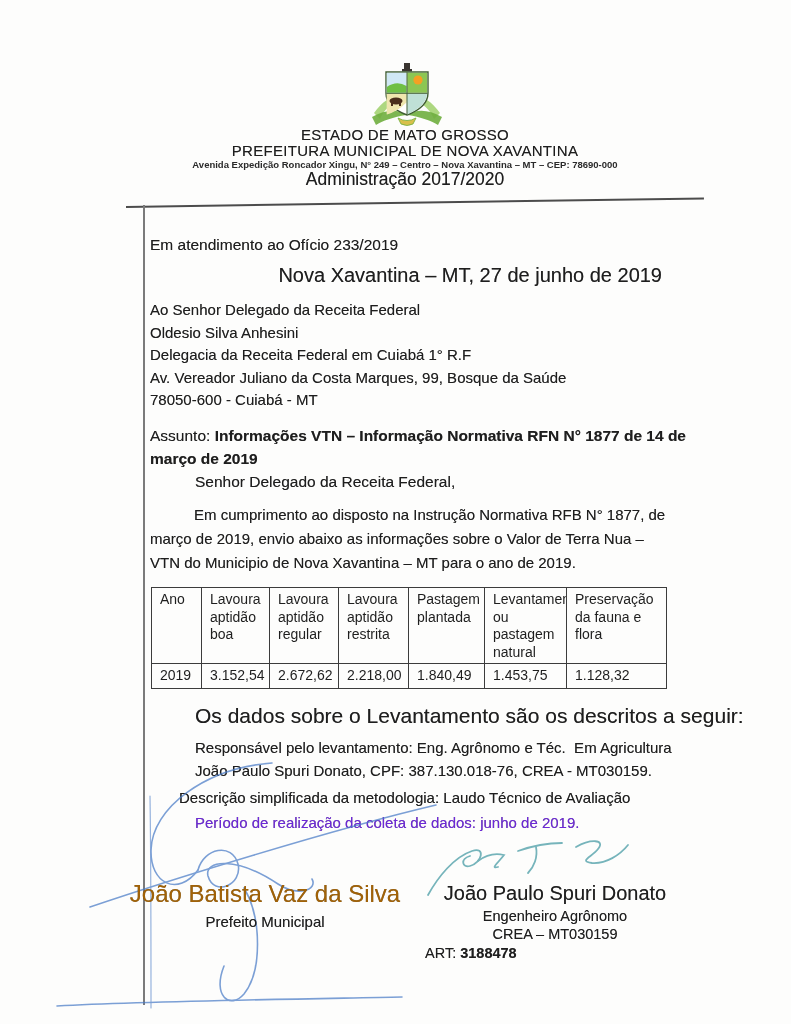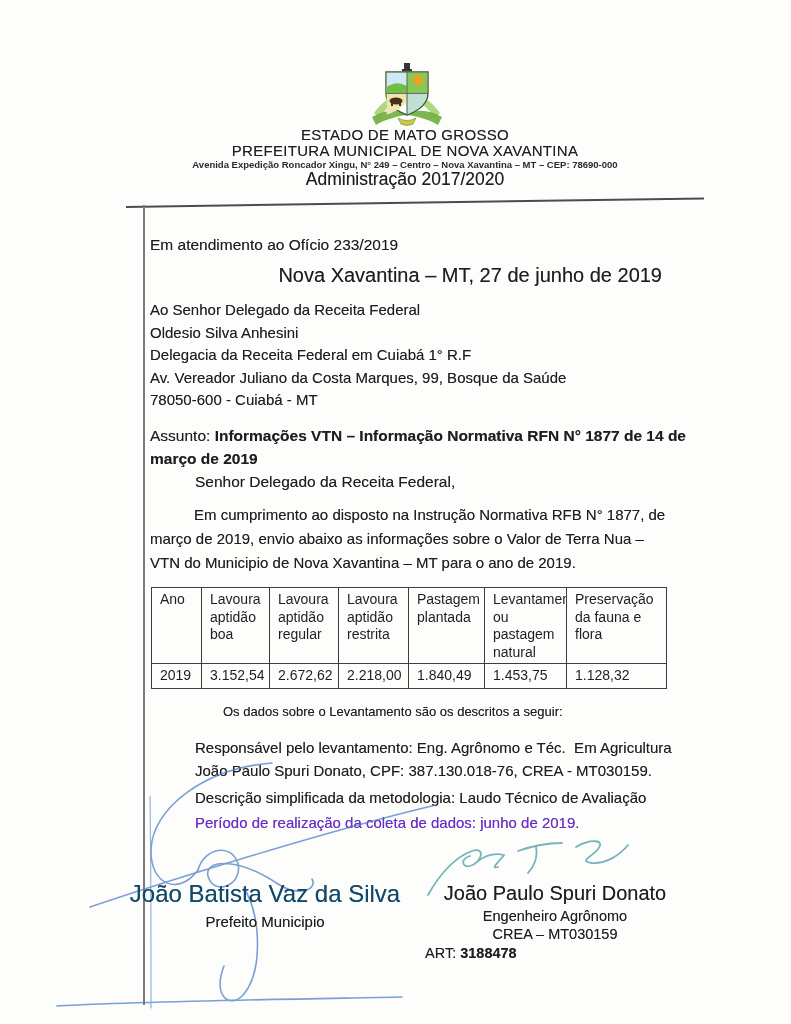--- a/index.html
+++ b/index.html
@@ -18,35 +18,35 @@
   .rule{left:126px;top:206px;width:578px;border-top:2px solid #4c4c4c;transform:rotate(-0.85deg);transform-origin:left center;}
   .frame-left{left:143px;top:205px;width:1.6px;height:800px;background:#7b7b7b;}
   
   .ref-line{left:150px;top:236px;font-size:15.5px;}
   .date-line{left:150px;top:264px;width:512px;text-align:right;font-size:20px;}
   .recipient{left:150px;top:299px;font-size:15px;line-height:22.5px;}
   .subject{left:150px;top:424px;width:548px;font-size:15.5px;line-height:23px;}
   .subject b{font-weight:700;}
   .salutation{left:195px;top:473px;font-size:15.5px;}
   .paragraph{left:150px;top:503px;width:522px;font-size:15px;line-height:24px;text-indent:44px;}
-  .note-intro{left:195px;top:704px;font-size:13px;margin-left:28px;}
+  .note-intro{left:195px;top:704px;font-size:21px;}
   .responsible{left:195px;top:736px;width:492px;font-size:15px;line-height:23px;white-space:pre-wrap;}
-  .methodology{left:195px;top:789px;font-size:15px;}
+  .methodology{left:179px;top:789px;font-size:15px;}
   .period{left:195px;top:814px;font-size:15px;color:#6d28d9;}
   
   .vtn-table-wrap{left:151px;top:587px;}
   table.vtn{border-collapse:collapse;table-layout:fixed;width:515px;font-size:14px;}
   table.vtn th,table.vtn td{
     border:1.7px solid #3c3c3c;font-weight:400;text-align:left;vertical-align:top;
     padding:3px 4px 2px 8px;line-height:17.5px;overflow:hidden;
   }
   table.vtn thead th{height:60px;}
   table.vtn tbody td{height:19px;}
   
-  .sig-left-name{left:125px;top:880px;width:280px;text-align:center;font-size:24px;color:#0c4a6e;}
+  .sig-left-name{left:125px;top:880px;width:280px;text-align:center;font-size:24px;color:#a16207;}
   .sig-left-title{left:125px;top:913px;width:280px;text-align:center;font-size:15px;}
   .sig-right-name{left:425px;top:882px;width:260px;text-align:center;font-size:20px;}
   .sig-right-role{left:425px;top:908px;width:260px;text-align:center;font-size:14.5px;}
   .sig-right-crea{left:425px;top:926px;width:260px;text-align:center;font-size:14.5px;}
   .sig-right-art{left:425px;top:945px;width:260px;text-align:left;font-size:14.5px;}
   .sig-right-art b{font-weight:700;}
   svg{display:block;}
 </style>
 </head>
 <body>
@@ -167,21 +167,21 @@
     <g fill="none" stroke="#5fa8b0" stroke-width="1.8" stroke-linecap="round" opacity=".85">
       <path d="M8,62 C18,44 34,24 52,18 C66,13 62,30 50,33 C42,35 40,26 50,23"></path>
       <path d="M58,28 C66,22 76,20 84,22 C78,30 70,36 78,34"></path>
       <path d="M98,18 C112,13 128,10 142,10"></path>
       <path d="M116,14 C118,24 114,34 108,40"></path>
       <path d="M156,14 C170,6 186,6 178,16 C172,24 158,28 172,30 C186,31 200,22 208,12"></path>
     </g>
   </svg>
 
   <div class="abs sig-left-name soft">João Batista Vaz da Silva</div>
-  <div class="abs sig-left-title soft">Prefeito Municipio</div>
+  <div class="abs sig-left-title soft">Prefeito Municipal</div>
 
   <div class="abs sig-right-name soft">João Paulo Spuri Donato</div>
   <div class="abs sig-right-role soft">Engenheiro Agrônomo</div>
   <div class="abs sig-right-crea soft">CREA – MT030159</div>
   <div class="abs sig-right-art soft">
     <span>ART: </span><b>3188478</b>
   </div>
 
 </div>
 

